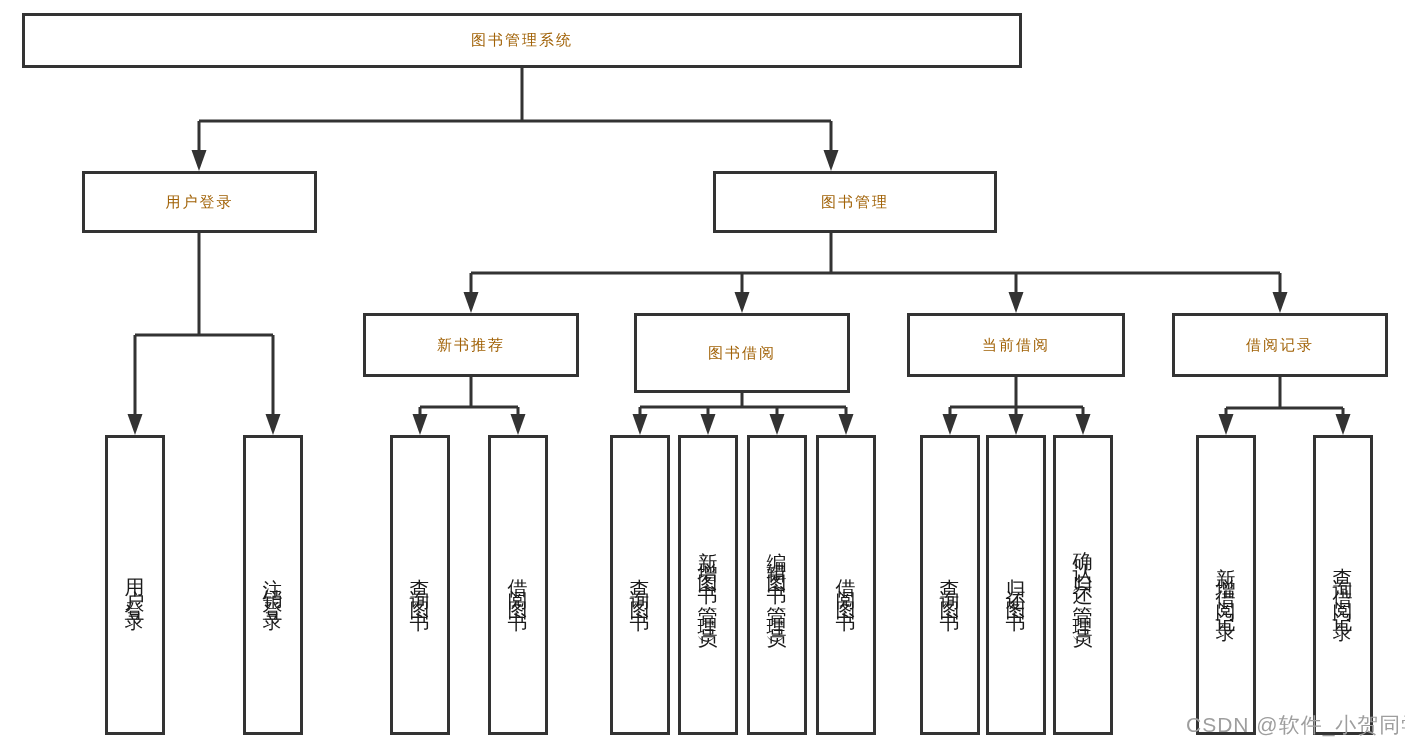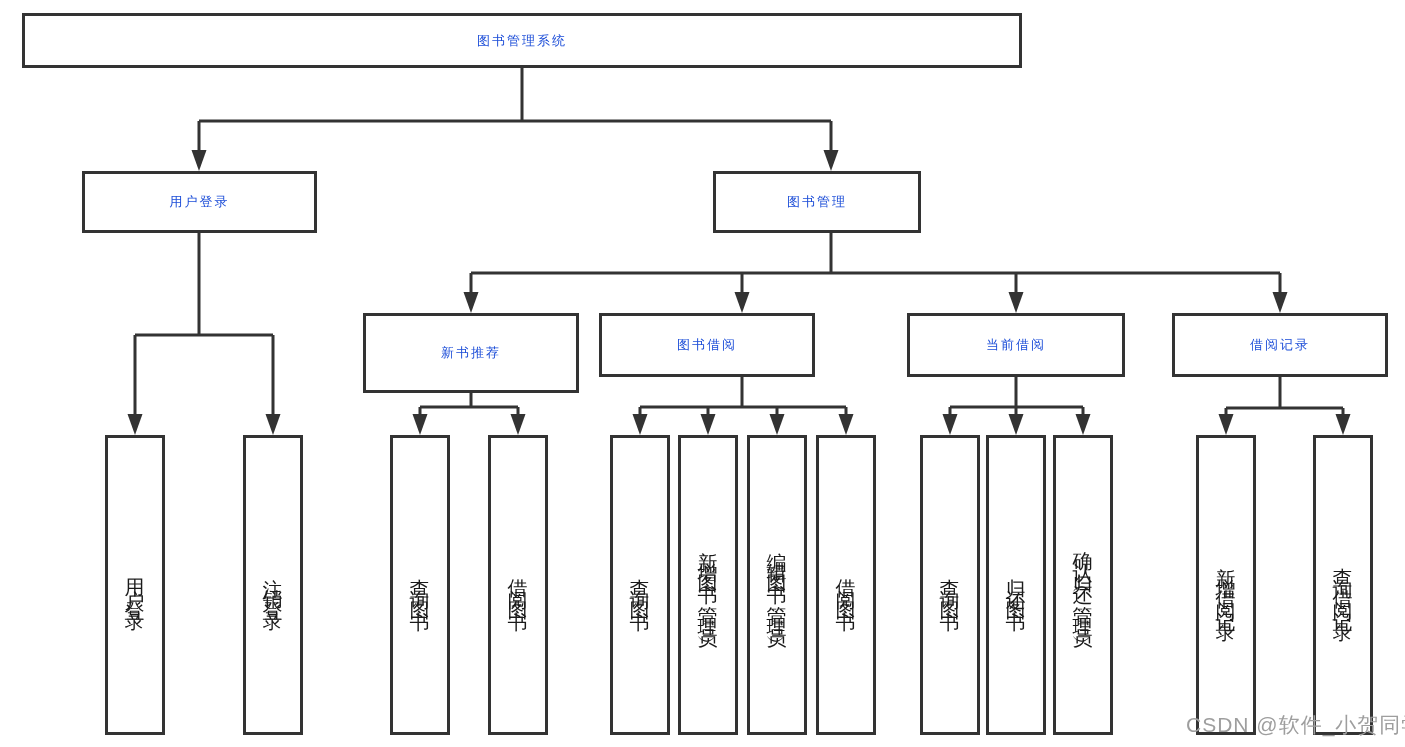--- a/index.html
+++ b/index.html
@@ -16,23 +16,23 @@
     position: absolute;
     background: #ffffff;
     border: 3px solid #333333;
     box-sizing: border-box;
     display: flex;
     align-items: center;
     justify-content: center;
     z-index: 2;
   }
   .h-label {
-    font-size: 13px;
+    font-size: 15px;
     letter-spacing: 2px;
-    color: #1d4ed8;
+    color: #a16207;
     white-space: nowrap;
   }
   .v-node { top: 435px; width: 60px; height: 300px; }
   .v-label {
     writing-mode: vertical-rl;
     text-orientation: mixed;
     font-size: 20px;
     letter-spacing: 11px;
     color: #1a1a1a;
     line-height: 1;
@@ -92,28 +92,28 @@
     </g>
   </svg>
 
   <div class="node" style="left:22px;top:13px;width:1000px;height:55px">
     <span class="h-label">图书管理系统</span>
   </div>
 
   <div class="node" style="left:82px;top:171px;width:235px;height:62px">
     <span class="h-label">用户登录</span>
   </div>
-  <div class="node" style="left:713px;top:171px;width:208px;height:62px">
+  <div class="node" style="left:713px;top:171px;width:284px;height:62px">
     <span class="h-label">图书管理</span>
   </div>
 
-  <div class="node" style="left:363px;top:313px;width:216px;height:80px">
+  <div class="node" style="left:363px;top:313px;width:216px;height:64px">
     <span class="h-label">新书推荐</span>
   </div>
-  <div class="node" style="left:599px;top:313px;width:216px;height:64px">
+  <div class="node" style="left:634px;top:313px;width:216px;height:80px">
     <span class="h-label">图书借阅</span>
   </div>
   <div class="node" style="left:1172px;top:313px;width:216px;height:64px">
     <span class="h-label">借阅记录</span>
   </div>
   <div class="node" style="left:907px;top:313px;width:218px;height:64px">
     <span class="h-label">当前借阅</span>
   </div>
 
   <div class="node v-node" style="left:105px">

